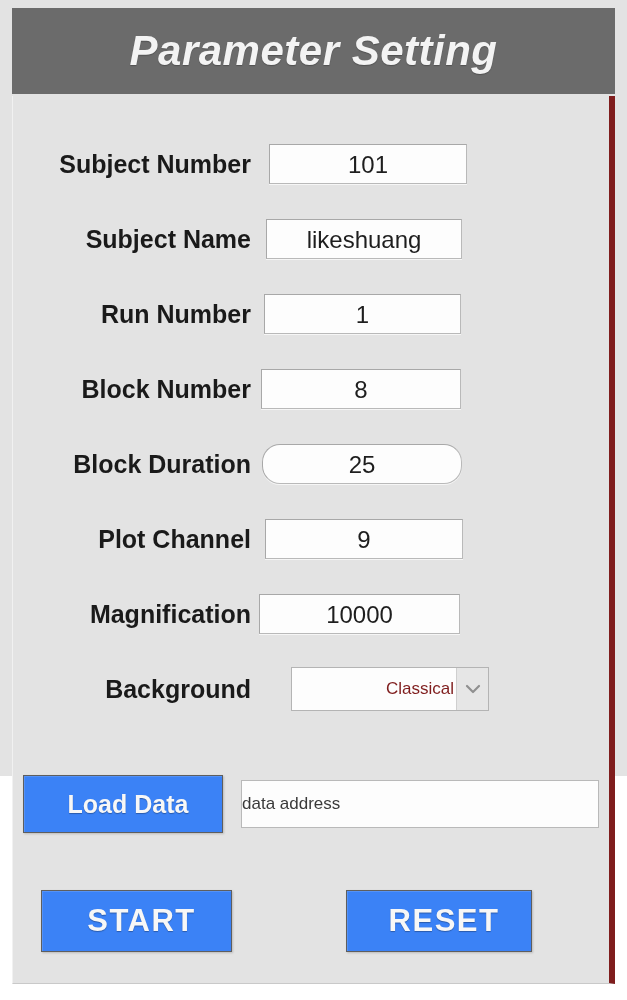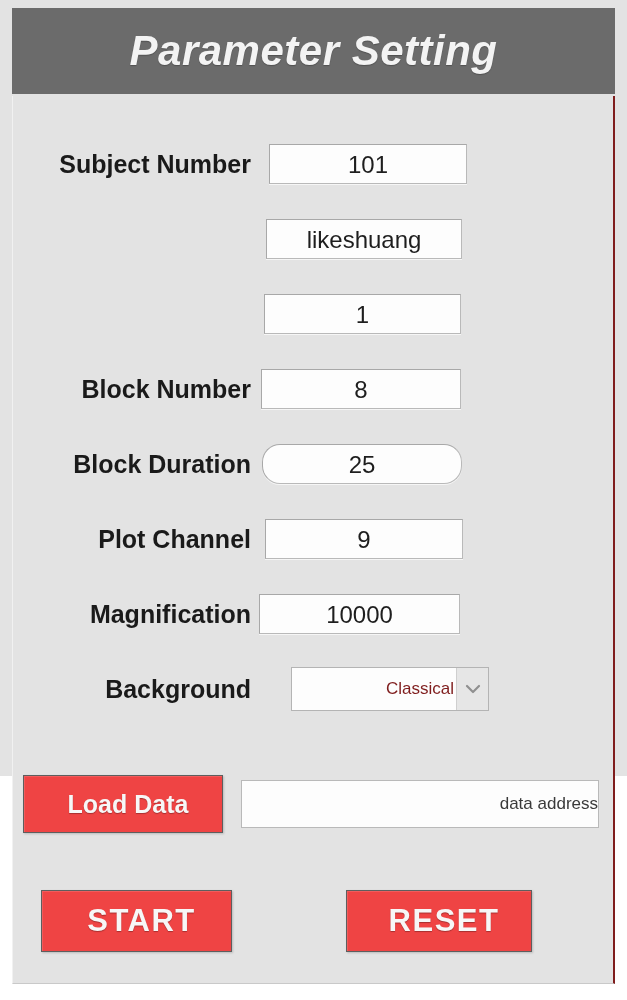--- a/index.html
+++ b/index.html
@@ -48,21 +48,21 @@
 
   
   #form-body {
     position: absolute;
     left: 12px;
     top: 96px;
     width: 603px;
     height: 888px;
     background: #e3e3e3;
     border-left: 1px solid #f1f1f1;
-    border-right: 2px solid #7f1d1d;
+    border-right: 6px solid #7f1d1d;
     border-bottom: 1px solid #c9c9c9;
     box-sizing: border-box;
   }
 
   .field-row {
     position: absolute;
     left: 0;
     width: 603px;
     height: 48px;
   }
@@ -125,21 +125,21 @@
     display: flex;
     align-items: center;
     justify-content: center;
     box-sizing: border-box;
   }
   #background-select-arrow svg { display: block; }
 
   
   .gray-button {
     position: absolute;
-    background: #ef4444;
+    background: #3b82f6;
     border: 1px solid #5e5e5e;
     box-shadow: inset 1px 1px 0 rgba(255,255,255,0.13),
                 1px 1px 2px rgba(0,0,0,0.18);
     box-sizing: border-box;
     display: flex;
     align-items: center;
     justify-content: center;
     color: #f7f7f7;
     font-weight: bold;
     text-shadow: 0 1px 1px rgba(0,0,0,0.3);
@@ -158,21 +158,21 @@
     position: absolute;
     left: 228px;
     top: 684px;
     width: 358px;
     height: 48px;
     background: #fdfdfd;
     border: 1px solid #b9b9b9;
     box-sizing: border-box;
     display: flex;
     align-items: center;
-    justify-content: flex-end;
+    justify-content: flex-start;
     font-size: 17px;
     color: #3a3a3a;
     white-space: nowrap;
   }
 
   #start-button {
     left: 28px;
     top: 794px;
     width: 191px;
     height: 62px;
@@ -198,23 +198,25 @@
   </div>
 
   <div id="form-body">
 
     <div id="text-field-rows">
         <div class="field-row" style="top: 44px;">
           <div class="field-label">Subject Number</div>
           <div class="field-input" style="left: 256px; width: 198px;">101</div>
         </div>
         <div class="field-row" style="top: 119px;">
+          <div class="field-label">Subject Name</div>
           <div class="field-input" style="left: 253px; width: 196px;">likeshuang</div>
         </div>
         <div class="field-row" style="top: 194px;">
+          <div class="field-label">Run Number</div>
           <div class="field-input" style="left: 251px; width: 197px;">1</div>
         </div>
         <div class="field-row" style="top: 269px;">
           <div class="field-label">Block Number</div>
           <div class="field-input" style="left: 248px; width: 200px;">8</div>
         </div>
         <div class="field-row" style="top: 344px;">
           <div class="field-label">Block Duration</div>
           <div class="field-input" style="left: 249px; width: 200px; border-radius: 18px;">25</div>
         </div>

